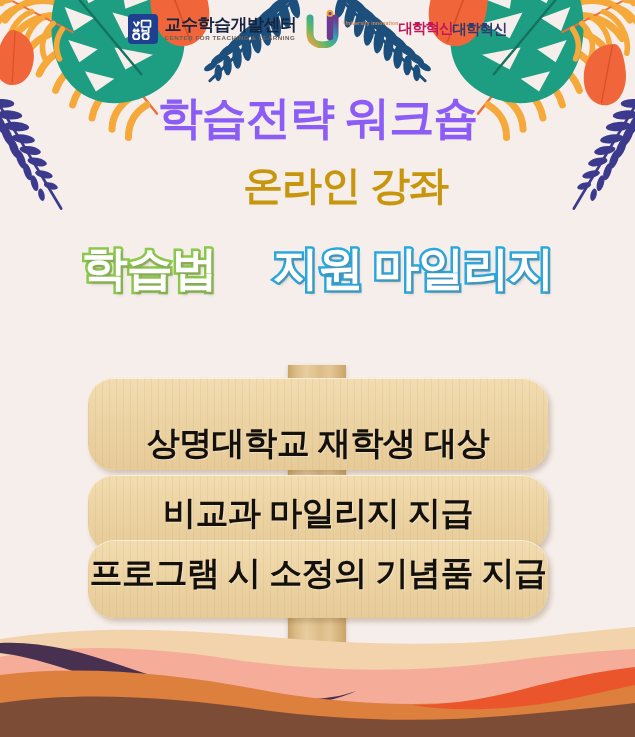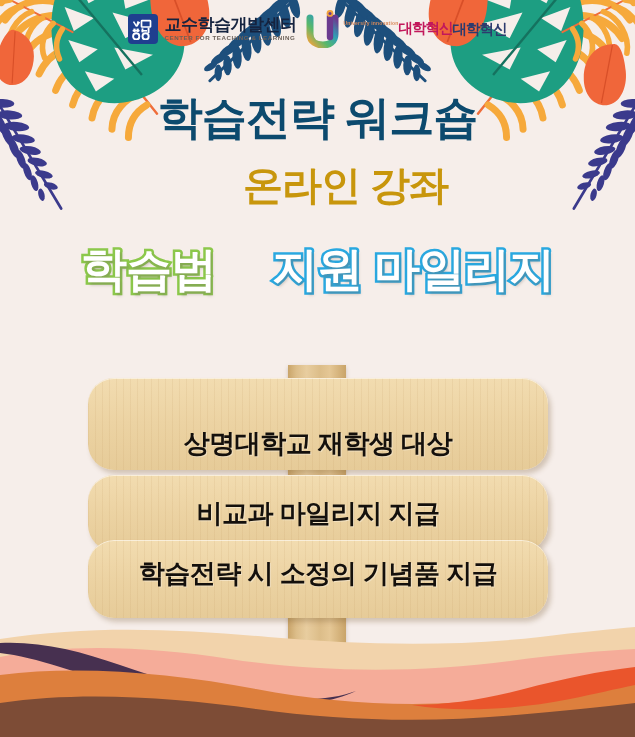--- a/index.html
+++ b/index.html
@@ -112,21 +112,21 @@
 
   
   .title-main {
     position: absolute;
     top: 88px;
     left: 0;
     width: 635px;
     text-align: center;
     font-size: 45px;
     font-weight: 700;
-    color: #0c4a6e;
+    color: #8b5cf6;
     letter-spacing: -1px;
     z-index: 6;
   }
   .title-sub {
     position: absolute;
     top: 158px;
     left: 0;
     width: 635px;
     text-align: center;
     font-size: 40px;
@@ -148,20 +148,21 @@
     justify-content: center;
     gap: 56px;
     z-index: 6;
   }
   .kw {
     font-size: 46px;
     font-weight: 700;
     letter-spacing: -1px;
     color: #ffffff;
     line-height: 1.1;
+    font-family: Liberation Serif, serif;
   }
   .kw-green {
     -webkit-text-stroke: 5px #8cc84b;
     paint-order: stroke fill;
     text-shadow: 2px 3px 3px rgba(120,110,100,0.35);
   }
   .kw-blue {
     -webkit-text-stroke: 5px #29a8e0;
     paint-order: stroke fill;
     text-shadow: 2px 3px 3px rgba(120,110,100,0.35);
@@ -202,21 +203,21 @@
                 inset 0 1px 0 rgba(255,255,255,0.55);
     display: flex;
     align-items: center;
     justify-content: center;
     z-index: 2;
   }
   .plank-1 { top: 13px;  height: 92px; }
   .plank-2 { top: 110px; height: 76px; }
   .plank-3 { top: 175px; height: 78px; }
   .plank-text {
-    font-size: 26px;
+    font-size: 33px;
     font-weight: 700;
     color: #14100c;
     letter-spacing: -0.5px;
     white-space: nowrap;
     text-shadow: 1px 1px 0 rgba(255,255,255,0.35);
   }
   .plank-1 .plank-text { transform: translateY(19px); }
   .plank-3 .plank-text { transform: translateY(-6px); }
 
   
@@ -423,21 +424,21 @@
   <div class="sign">
     <div class="sign-post"></div>
 
     <div class="plank plank-1">
       <span class="plank-text">상명대학교 재학생 대상</span>
     </div>
     <div class="plank plank-2">
       <span class="plank-text">비교과 마일리지 지급</span>
     </div>
     <div class="plank plank-3">
-      <span class="plank-text">학습전략 시 소정의 기념품 지급</span>
+      <span class="plank-text">프로그램 시 소정의 기념품 지급</span>
     </div>
   </div>
 
   <svg class="waves" viewBox="0 0 635 120" preserveAspectRatio="none" xmlns="http://www.w3.org/2000/svg">
     <path d="M0 22 C 90 8, 180 12, 268 20 C 360 28, 452 30, 540 20
              C 580 15, 612 12, 635 10 L635 120 L0 120 Z" fill="#f2d3ab"></path>
     <path d="M0 40 C 70 26, 150 30, 230 42 C 320 56, 420 56, 510 44
              C 560 37, 600 34, 635 32 L635 120 L0 120 Z" fill="#f5ac99"></path>
     <path d="M0 26 C 40 24, 80 34, 120 48 C 170 66, 230 80, 290 82
              C 320 83, 340 80, 356 74 C 330 86, 290 92, 250 90

